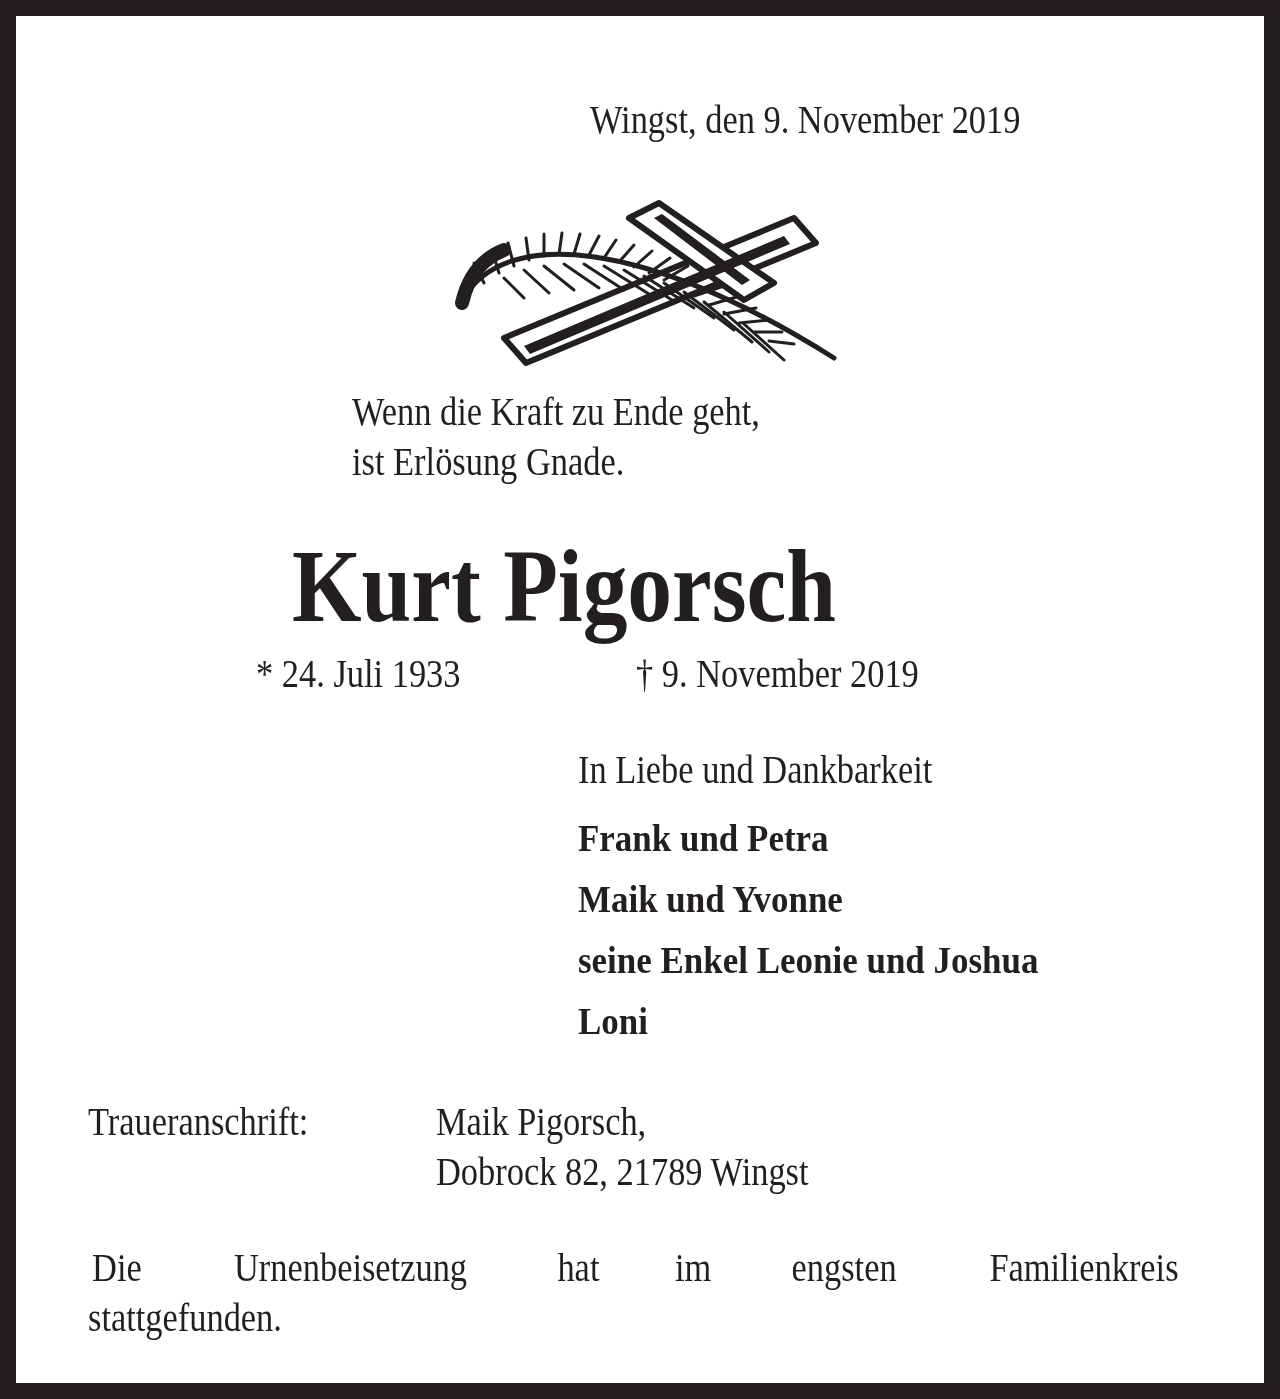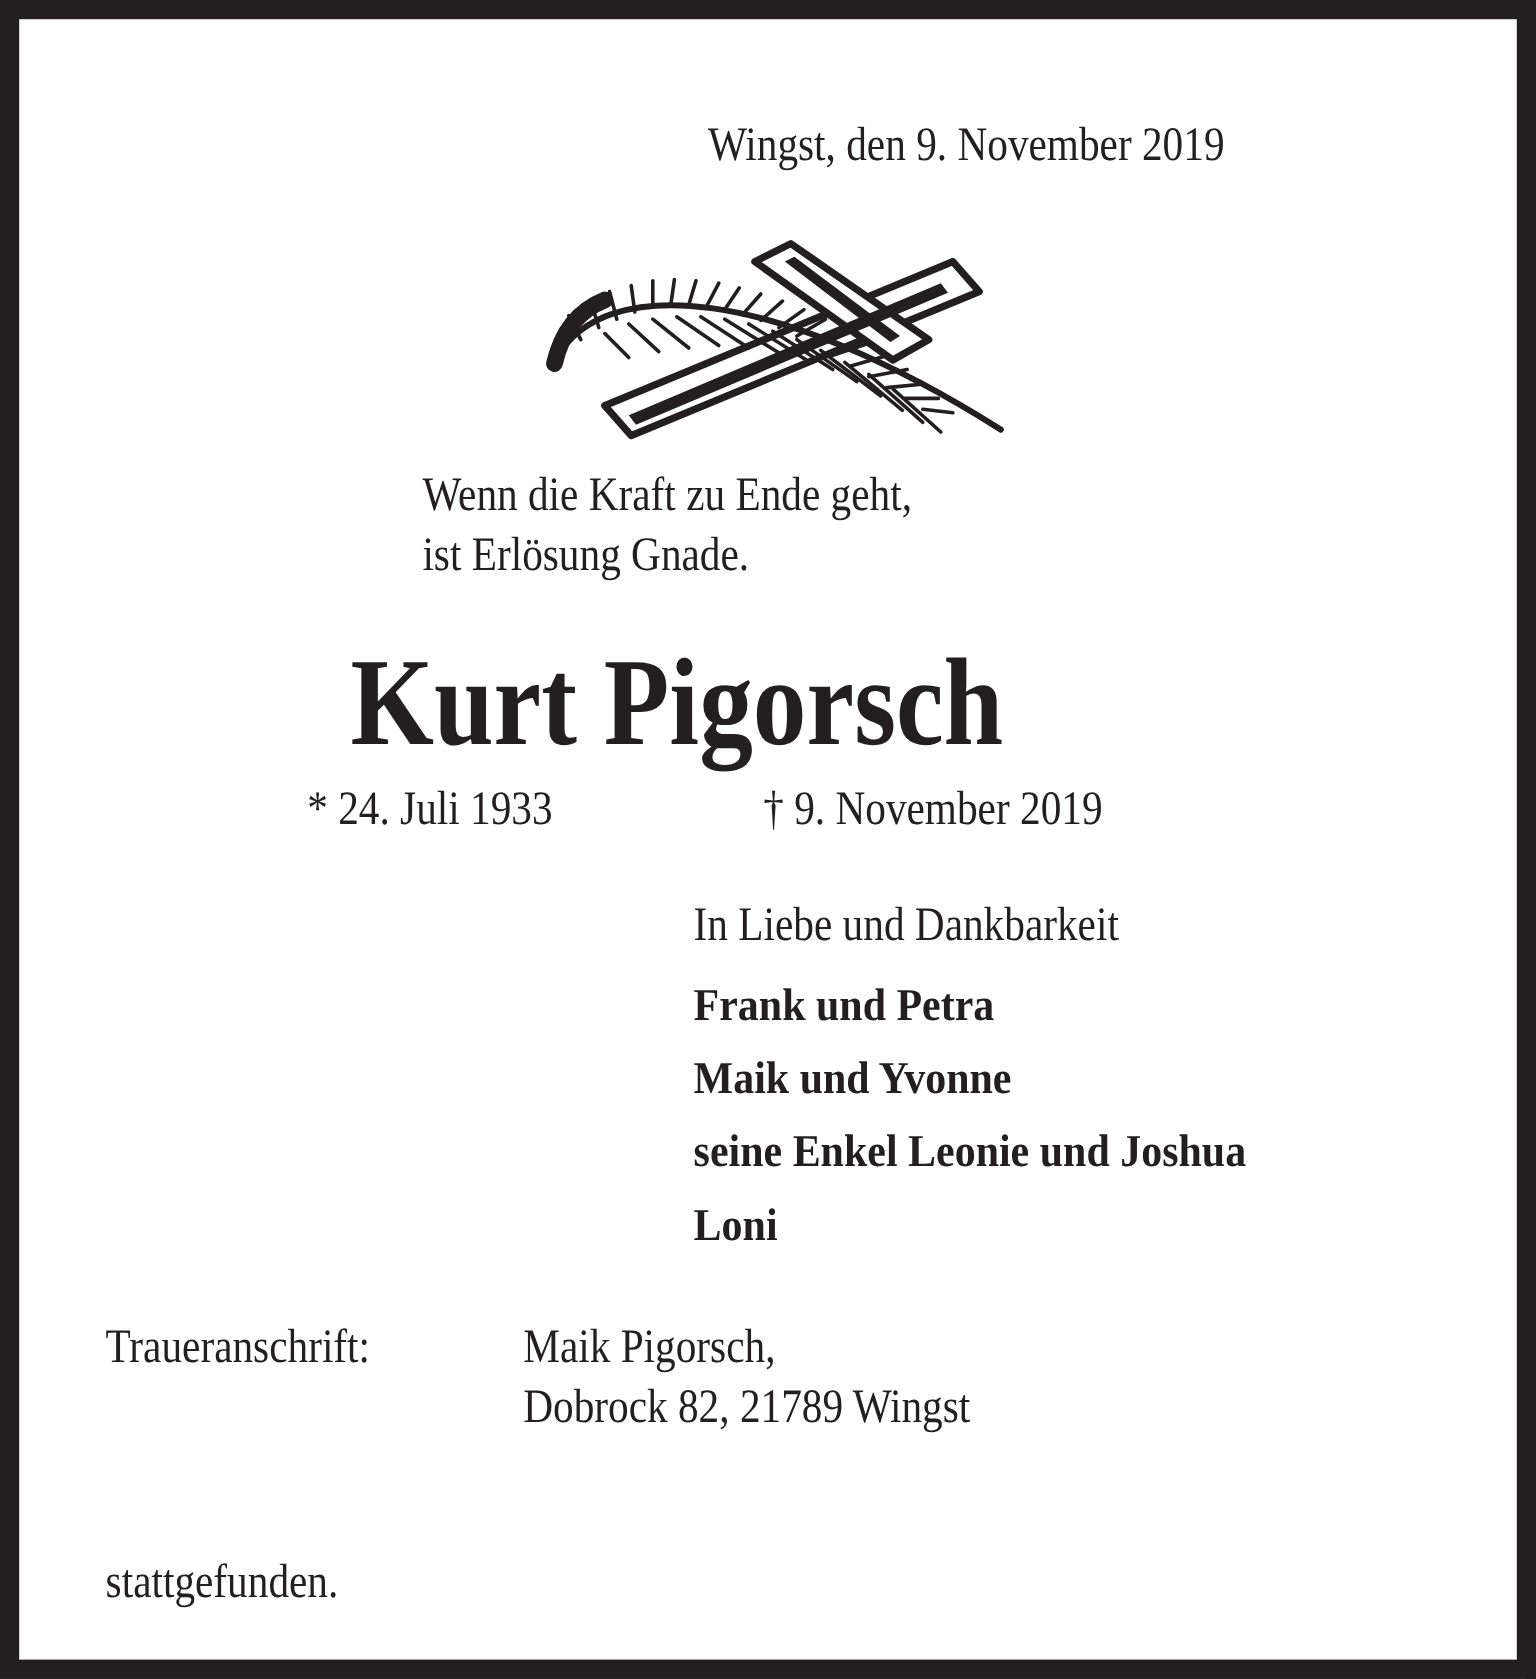--- a/index.html
+++ b/index.html
@@ -88,15 +88,25 @@
 
   <div class="t bold" style="left:562px; top:800px;">Frank und Petra</div>
   <div class="t bold" style="left:562px; top:861px;">Maik und Yvonne</div>
   <div class="t bold" style="left:562px; top:922px;">seine Enkel Leonie und Joshua</div>
   <div class="t bold" style="left:562px; top:983px;">Loni</div>
 
   <div class="t reg" style="left:72px; top:1082px;">Traueranschrift:</div>
   <div class="t reg" style="left:420px; top:1082px;">Maik Pigorsch,</div>
   <div class="t reg" style="left:420px; top:1132px;">Dobrock 82, 21789 Wingst</div>
 
+  <div class="justify">
+    <div class="line1">
+      <span>Die</span>
+      <span>Urnenbeisetzung</span>
+      <span>hat</span>
+      <span>im</span>
+      <span>engsten</span>
+      <span>Familienkreis</span>
+    </div>
+  </div>
   <div class="t reg" style="left:72px; top:1278px;">stattgefunden.</div>
 
 </div>
 
 </body></html>

